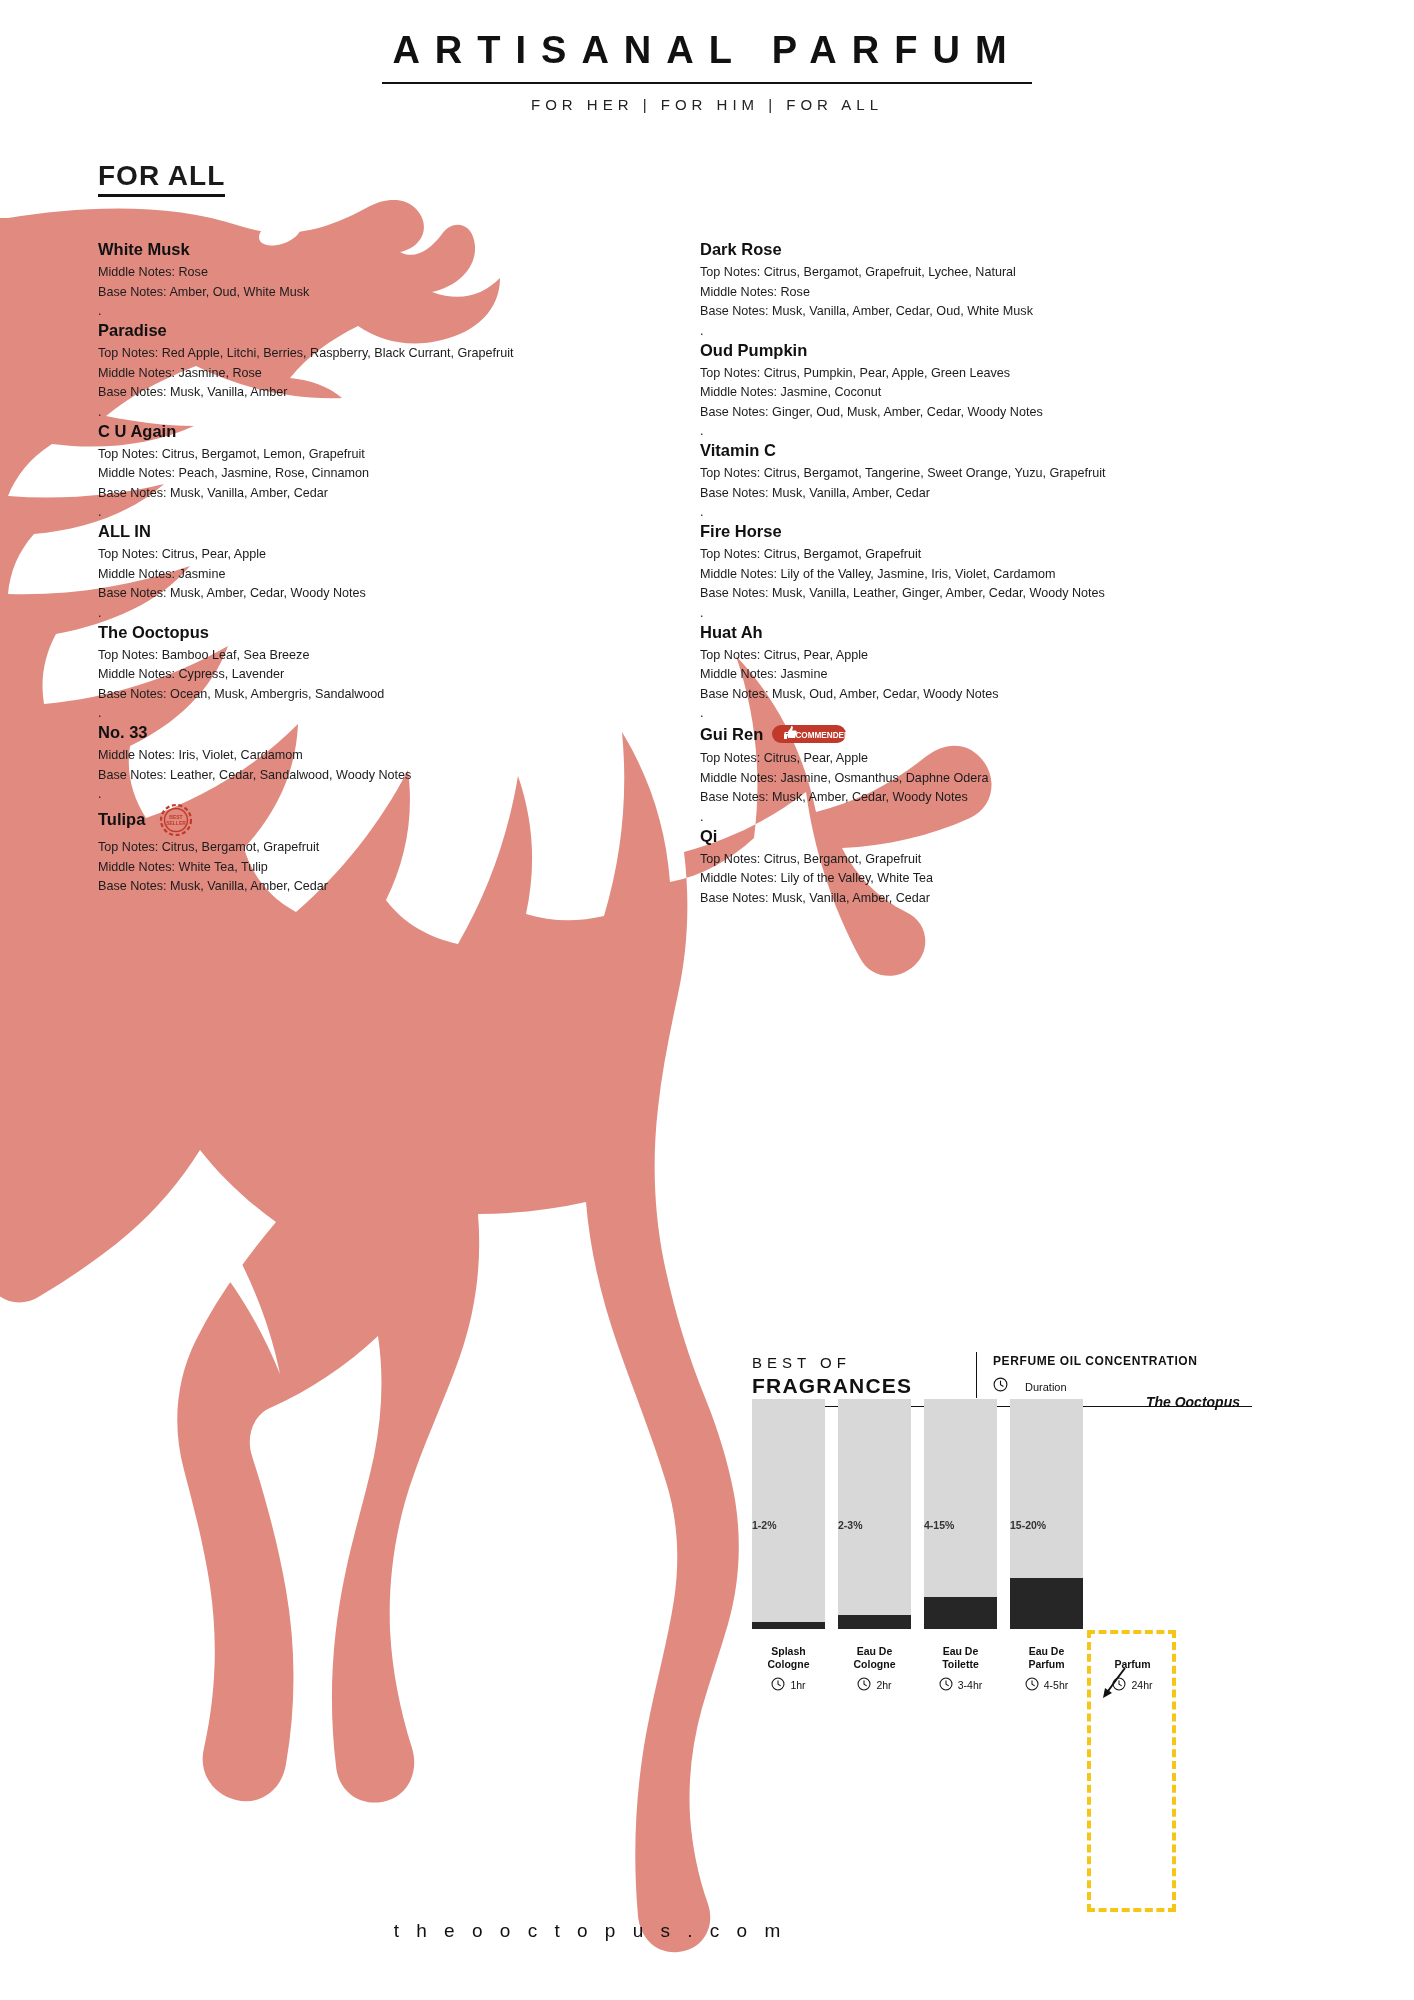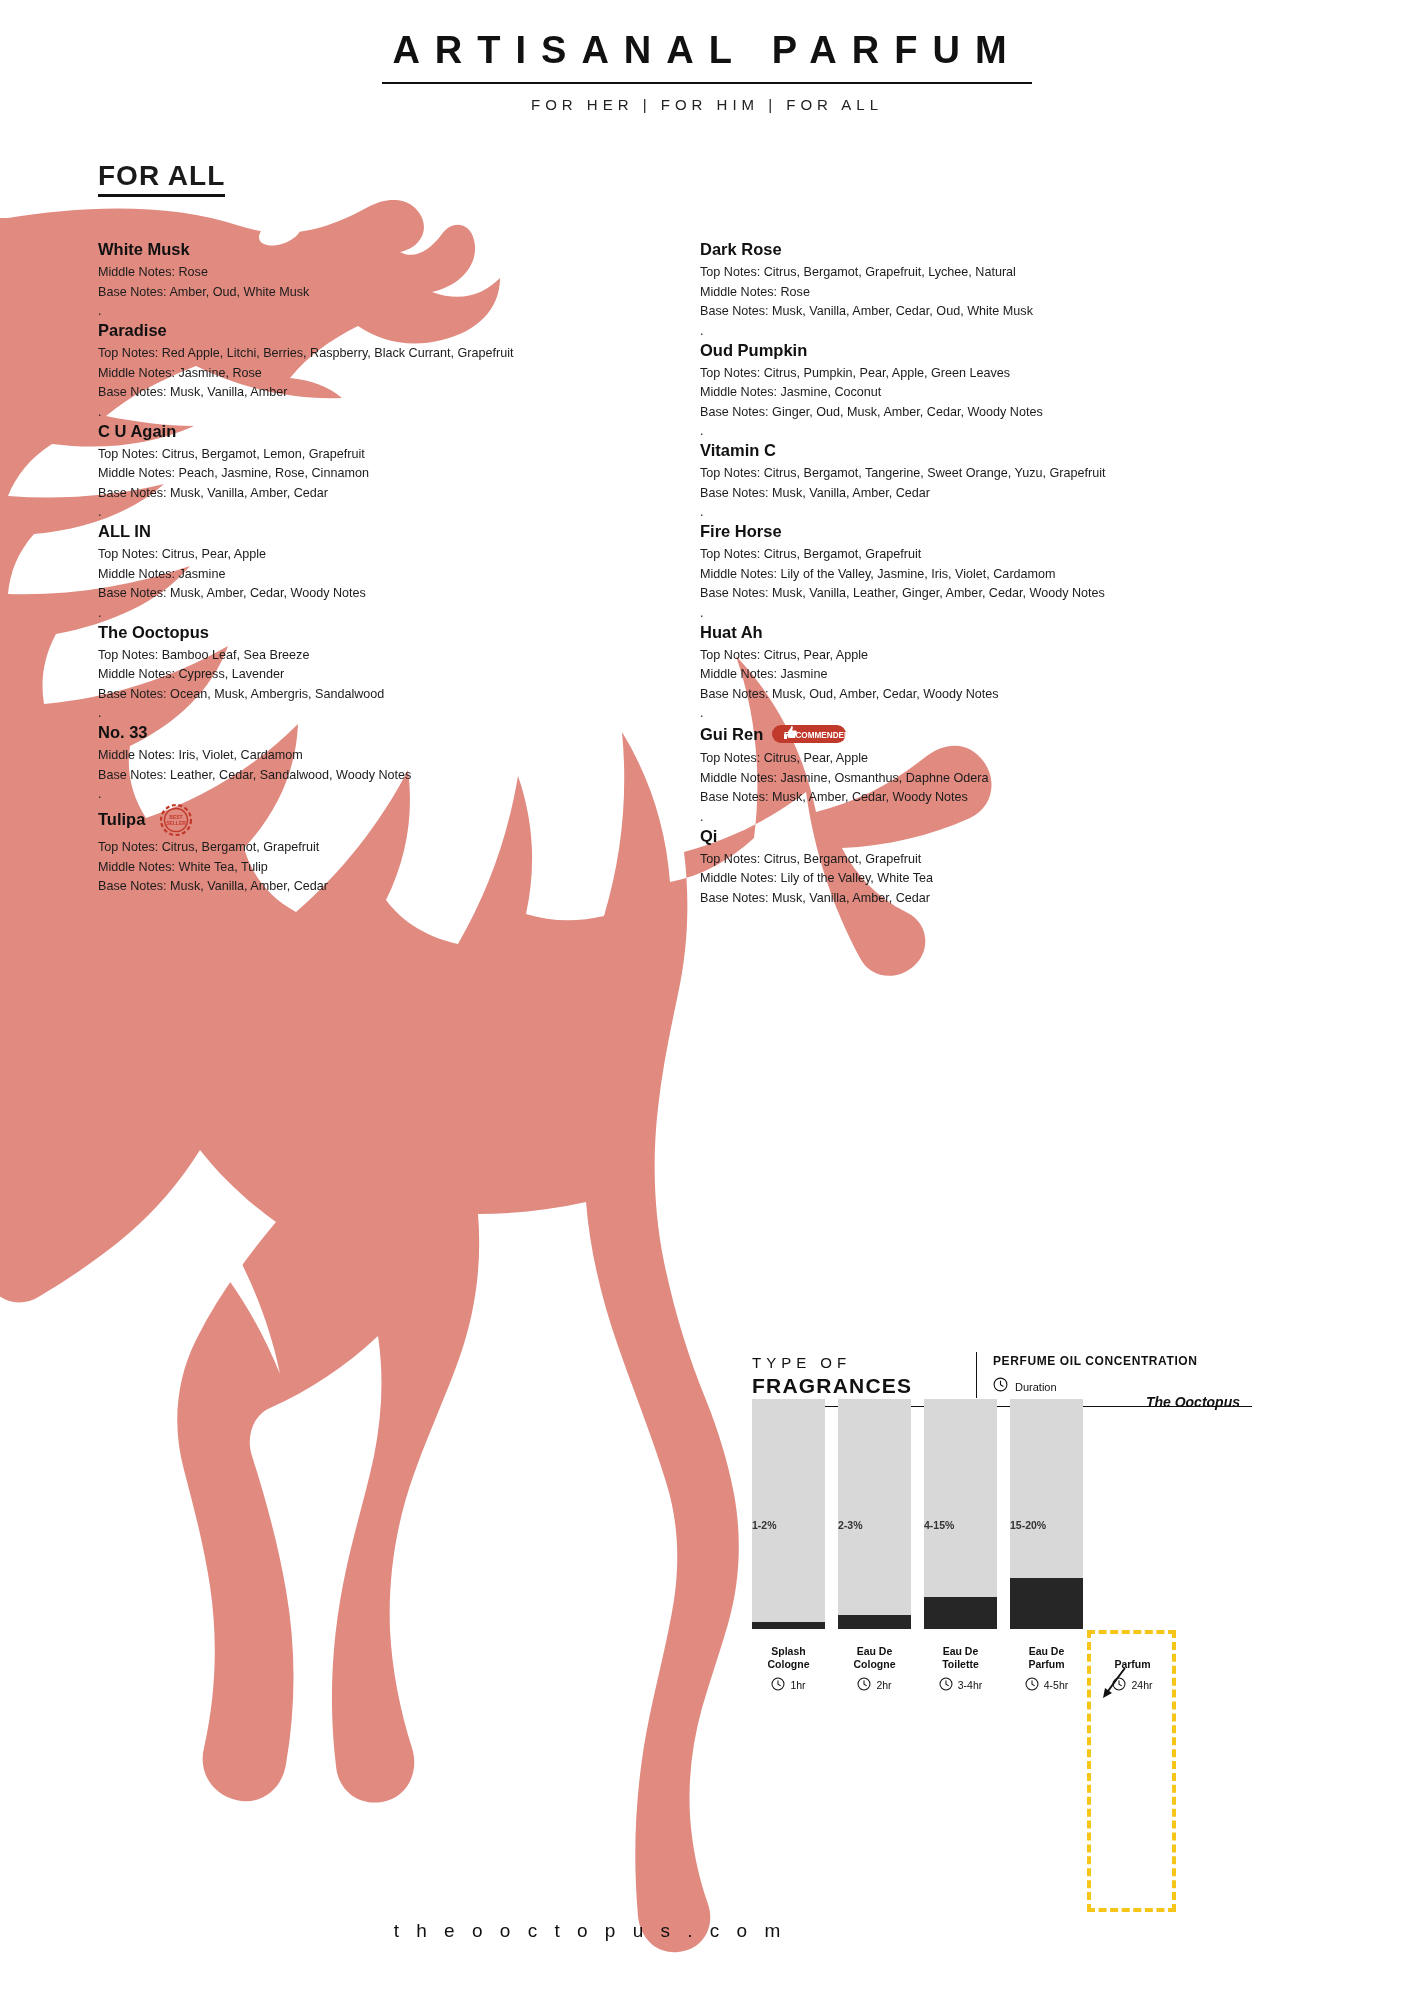--- a/index.html
+++ b/index.html
@@ -156,21 +156,21 @@
   }
   .conc-label {
     font-size: 12px;
     letter-spacing: 0.6px;
     font-weight: bold;
     color: #111;
   }
   .dur-row {
     display: flex;
     align-items: center;
-    gap: 7px;
+    gap: 17px;
     margin-top: 9px;
   }
   .dur-label {
     font-size: 11px;
     color: #111;
   }
 
   .highlight-label {
     position: absolute;
     right: 12px;
@@ -411,21 +411,21 @@
       <div class="p-note">Top Notes: Citrus, Bergamot, Grapefruit</div>
       <div class="p-note">Middle Notes: Lily of the Valley, White Tea</div>
       <div class="p-note">Base Notes: Musk, Vanilla, Amber, Cedar</div>
     </div>
   </div>
 </div>
 
 <div class="chart-block">
   <div class="chart-head">
     <div class="chart-head-left">
-      <div class="chart-title-1">TYPE OF</div>
+      <div class="chart-title-1">BEST OF</div>
       <div class="chart-title-2">FRAGRANCES</div>
     </div>
     <div class="chart-head-right">
       <div class="conc-label">PERFUME OIL CONCENTRATION</div>
       <div class="dur-row">
         <span>
           <svg width="15" height="15" viewBox="0 0 15 15">
               <circle cx="7.5" cy="7.5" r="6.4" fill="none" stroke="#111" stroke-width="1.1"></circle>
               <path d="M7.5 4 L7.5 7.8 L10 9.3" fill="none" stroke="#111" stroke-width="1.1" stroke-linecap="round"></path>
             </svg>

